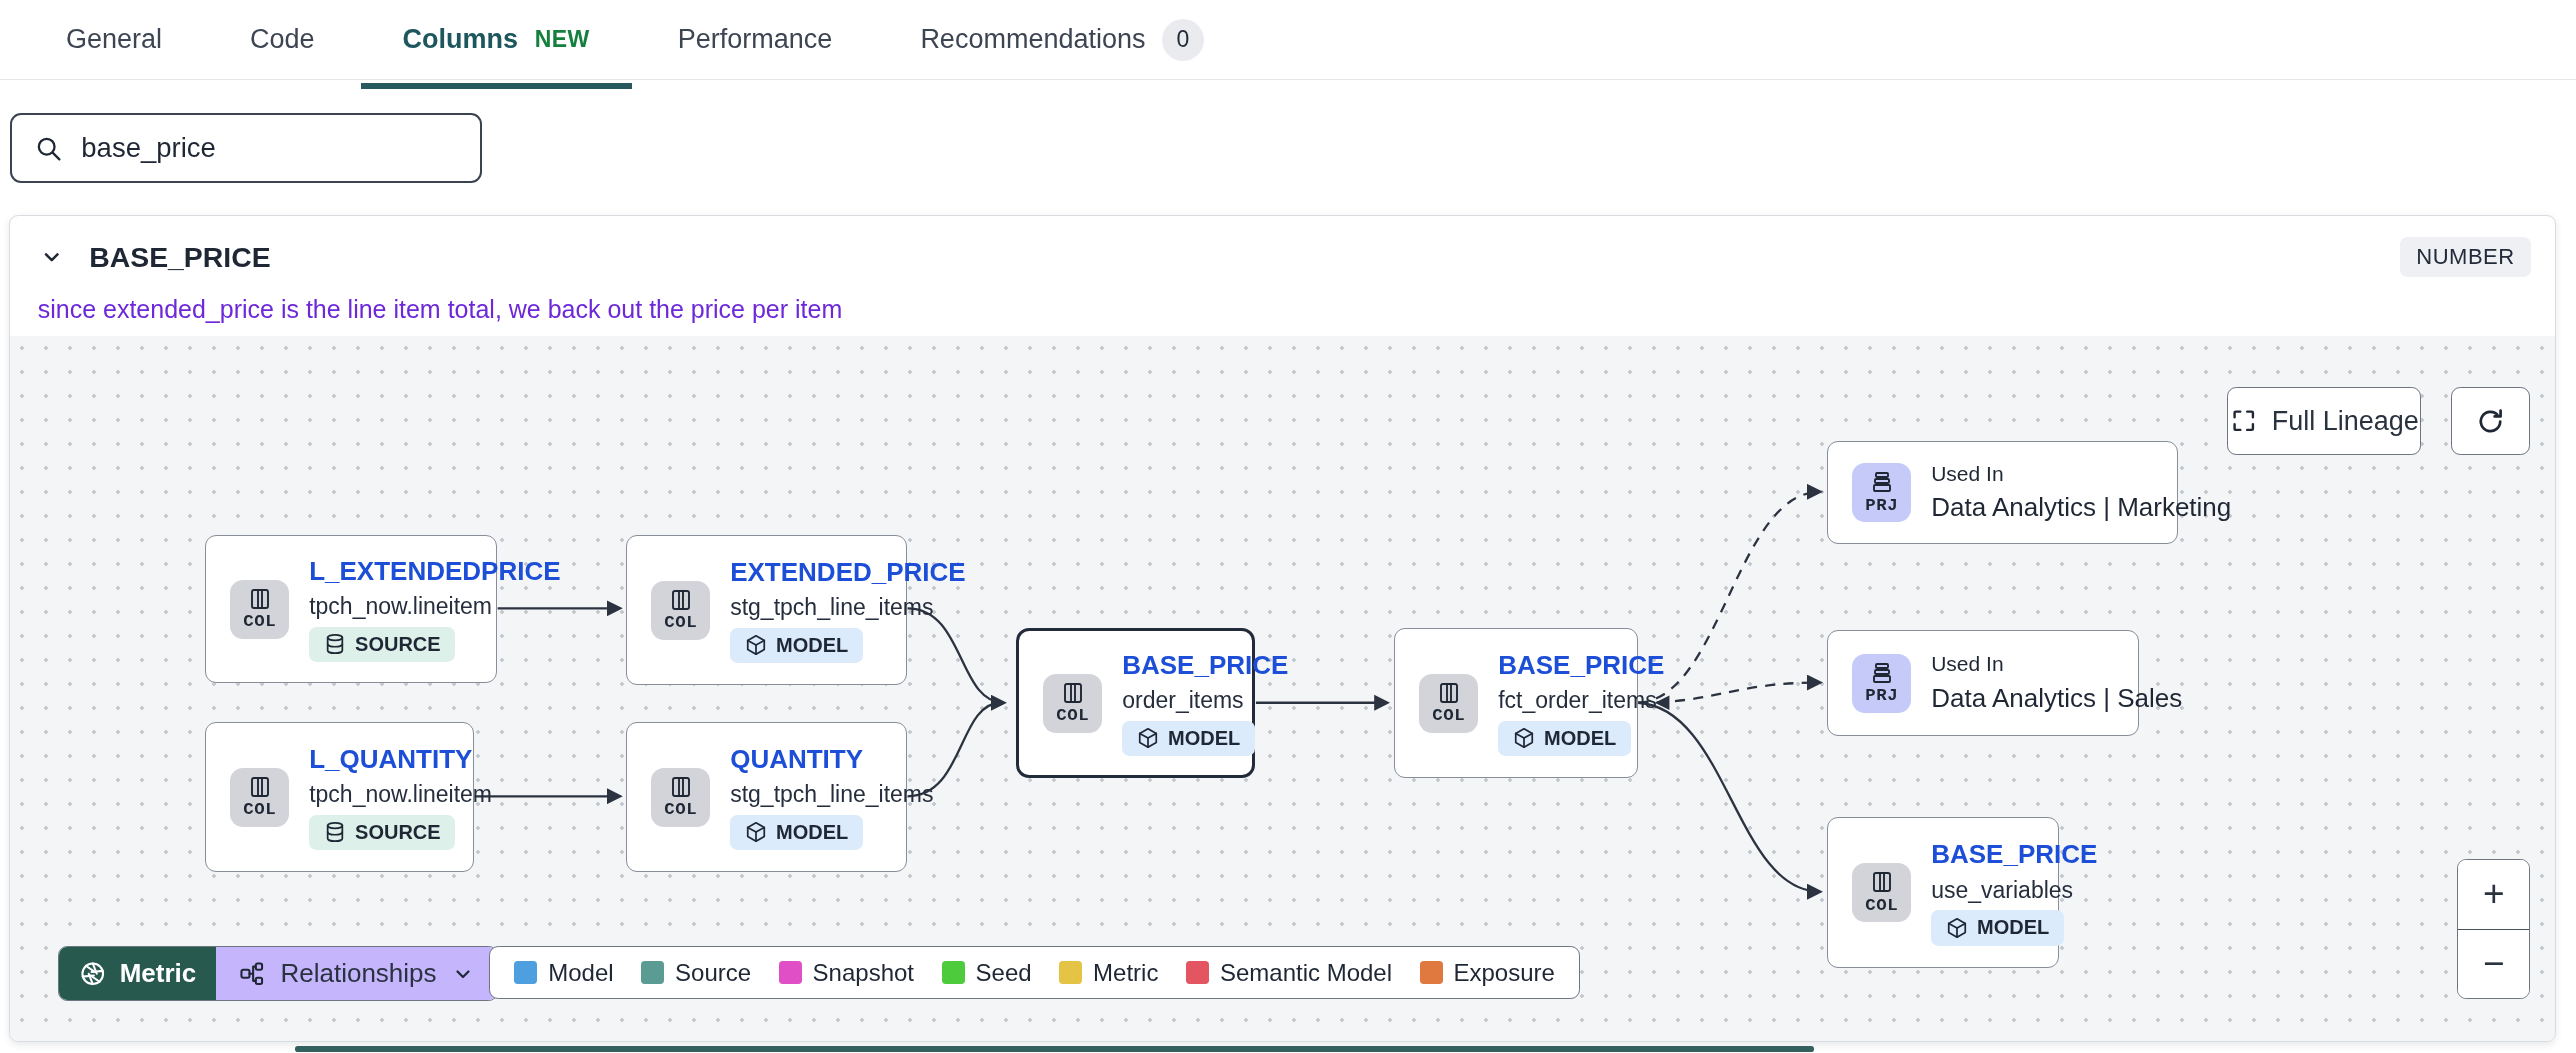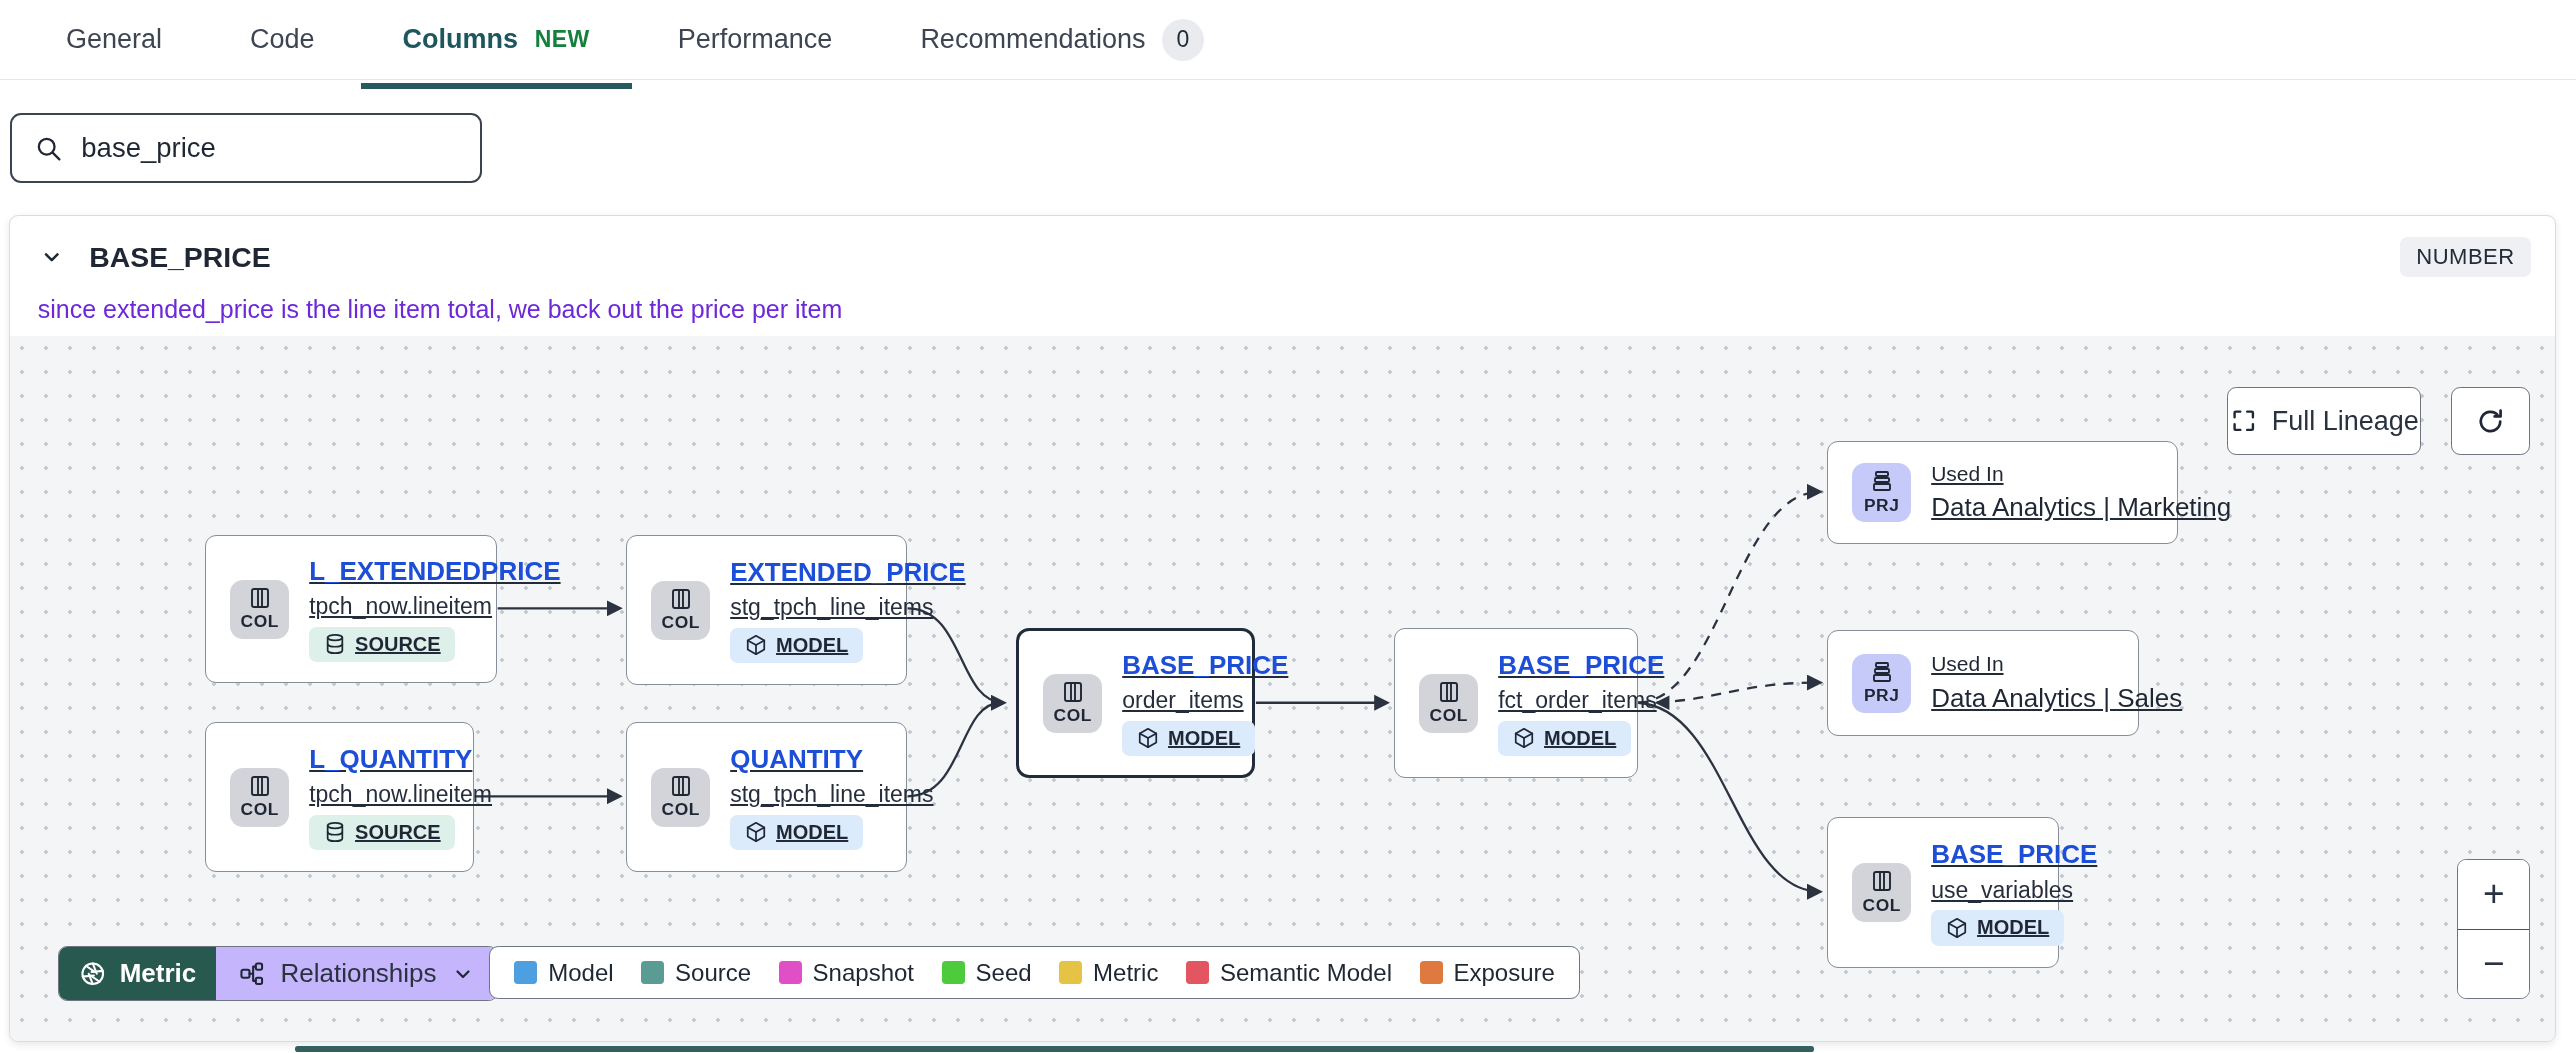--- a/index.html
+++ b/index.html
@@ -43,24 +43,24 @@
     background-color:#f4f5f7;
     background-image:radial-gradient(circle,#c6cad1 1.6px, transparent 1.9px);
     background-size:24px 24px; }
   .edges { position:absolute; left:0; top:0; }
 
   
   .node { position:absolute; background:#fff; border:1.8px solid #878d99; border-radius:11px;
     display:flex; align-items:center; gap:20px; padding:0 24px; cursor:pointer; }
   .node.selected { border:3.7px solid #222b3a; border-radius:13px; }
   .kind-badge { flex:0 0 auto; width:59px; height:59px; border-radius:13px; background:#d2d4da;
-    display:flex; flex-direction:column; align-items:center; justify-content:center; gap:1.8px; }
+    display:flex; flex-direction:column; align-items:center; justify-content:center; gap:1.8px;font-family:Liberation Mono, monospace; }
   .kind-badge.prj { background:#c5caf8; }
   .kind-badge span { font-size:17.4px; font-weight:700; color:#1f2735; letter-spacing:0.5px; }
-  .node-body { display:flex; flex-direction:column; gap:6.4px;text-decoration:underline; }
+  .node-body { display:flex; flex-direction:column; gap:6.4px; }
   .node-title { font-size:26px; font-weight:600; color:#1d4ed8; white-space:nowrap; }
   .node-sub { font-size:23px; color:#262e3d; white-space:nowrap; }
   .pill { align-self:flex-start; display:flex; align-items:center; gap:9.2px;
     border-radius:7.3px; padding:6.4px 14.7px; font-size:20px; font-weight:700; color:#1f2735; }
   .pill.model { background:#dcebfb; }
   .pill.source { background:#def0ea; }
   .usedin-label { font-size:21px; color:#1f2735; }
   .usedin-name { font-size:26px; color:#1f2735; white-space:nowrap; }
 
   

